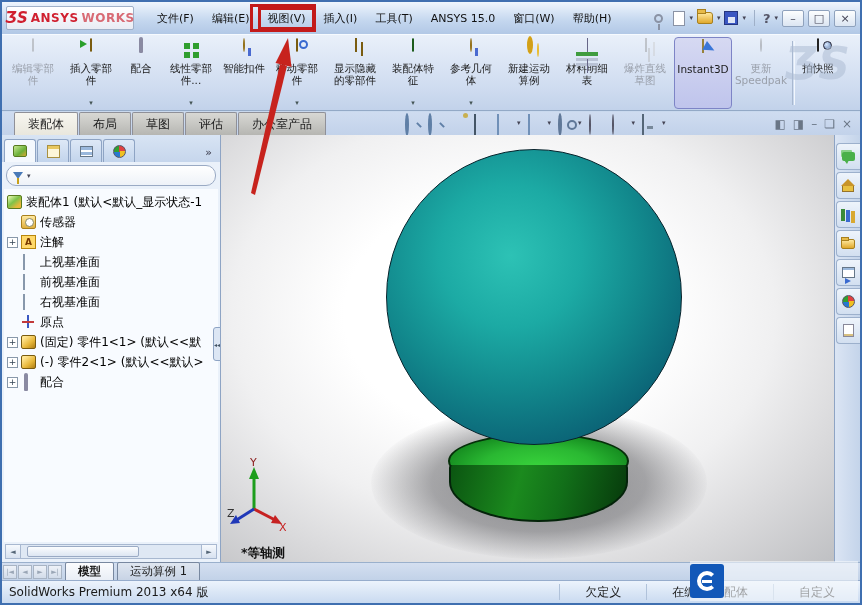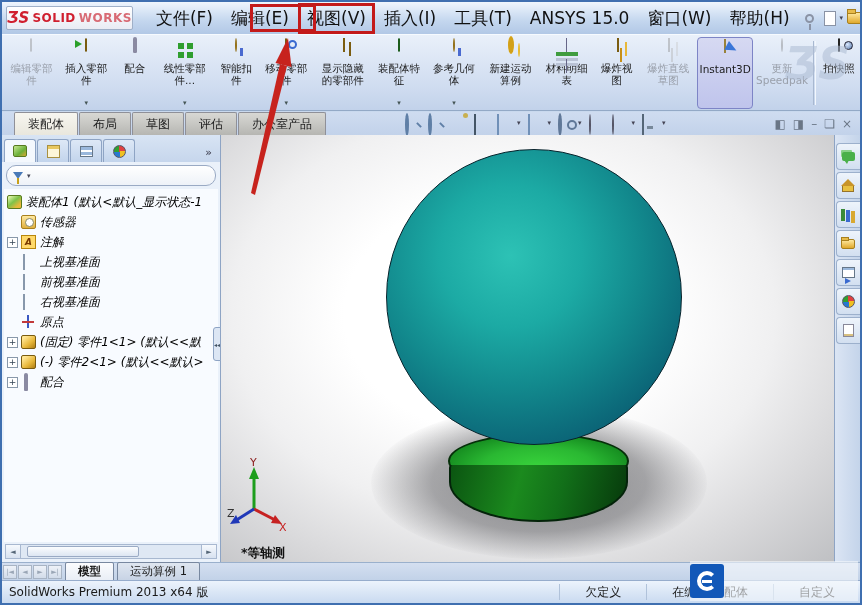--- a/index.html
+++ b/index.html
@@ -7,21 +7,21 @@
   #window { position:relative; width:862px; height:605px; border:2px solid #3f6fb0; background:#c9d9ee; overflow:hidden; }
 
   
   .titlebar { position:absolute; left:0; top:0; width:100%; height:32px;
     background:linear-gradient(#eef5fd, #c3d6ee 60%, #b2c8e6); display:flex; align-items:center; padding:0 4px; }
   .logo { width:128px; height:24px; background:linear-gradient(#ffffff,#e9ecf4); border:1px solid #9fb0c8; border-radius:2px;
     display:flex; align-items:center; justify-content:center; gap:3px; margin-right:14px; }
   .logo .mark { color:#d01f2f; font-weight:bold; font-style:italic; font-size:15px; }
   .logo .solid { color:#d01f2f; font-weight:bold; font-size:12px; letter-spacing:.5px; }
   .logo .works { color:#d86a74; font-weight:bold; font-size:12px; letter-spacing:.5px; }
-  .menu-item { font-size:17px; color:#111; padding:4px 9px; white-space:nowrap; }
+  .menu-item { font-size:11px; color:#111; padding:4px 9px; white-space:nowrap; }
   .menu-hot { border:3px solid #c31a1a; padding:1px 6px; }
   .qicons { margin-left:auto; display:flex; align-items:center; gap:4px; }
   .dd7 { font-size:7px; color:#445; }
   .pin { width:9px; height:9px; border:2px solid #8a93a5; border-radius:50%; position:relative; margin:0 6px; }
   .pin::after { content:""; position:absolute; left:2px; top:8px; width:2px; height:6px; background:#8a93a5; }
   .qi-page { width:12px; height:15px; background:#fff; border:1px solid #8a93a5; }
   .qi-folder { width:16px; height:12px; background:linear-gradient(#ffe9a0,#e0a92c); border:1px solid #a8801e; border-radius:1px 3px 2px 2px; position:relative; }
   .qi-folder::before { content:""; position:absolute; left:-1px; top:-4px; width:7px; height:3px; background:#e7bb49; border:1px solid #a8801e; }
   .qi-save { width:14px; height:14px; background:#3a57c2; border:1px solid #26367e; position:relative; }
   .qi-save::after { content:""; position:absolute; left:3px; bottom:1px; width:7px; height:6px; background:#dfe6f5; }
@@ -105,21 +105,21 @@
   .ptabs { height:27px; display:flex; align-items:flex-end; padding:2px 2px 0; gap:1px; background:linear-gradient(#d8e4f4,#c6d6ec); }
   .ptab { width:32px; height:23px; border:1px solid #8ea4c4; border-bottom:none; border-radius:3px 3px 0 0;
     background:linear-gradient(#dde8f6,#c2d4ec); display:flex; align-items:center; justify-content:center; }
   .ptab.active { background:#f4f8fd; }
   .chev { margin-left:auto; font-size:11px; color:#334; padding:0 6px 3px; }
   .filterbar { height:21px; margin:3px 4px; background:linear-gradient(#ffffff,#eef2f8); border:1px solid #9aaac4; border-radius:10px;
     display:flex; align-items:center; padding:0 6px; gap:4px; }
   .funnel { width:0; height:0; border-left:5px solid transparent; border-right:5px solid transparent; border-top:7px solid #4a7ab8; position:relative; }
   .funnel::after { content:""; position:absolute; left:-1px; top:-1px; width:2px; height:6px; background:#c8a018; }
   .tree { flex:1; background:#f8fbff; margin:0 2px; padding:3px 0 0 3px; overflow:hidden; font-size:12px; color:#000; }
-  .trow { display:flex; align-items:center; height:20px; white-space:nowrap; overflow:hidden;font-style:italic; }
+  .trow { display:flex; align-items:center; height:20px; white-space:nowrap; overflow:hidden; }
   .texp { width:11px; height:11px; flex:none; border:1px solid #8898aa; background:#fff; font-size:9px; line-height:9px; text-align:center; color:#345; margin-right:3px; }
   .texp.blank { border:none; background:transparent; }
   .tlabel { margin-left:4px; overflow:hidden; }
   .ti { width:15px; height:14px; position:relative; flex:none; }
   .ti-asm { background:linear-gradient(140deg,#d8f0a0 10%,#7ec24a 45%,#e8b83a 80%); border:1px solid #5a7a20; border-radius:2px; }
   .ti-sensor { background:linear-gradient(#ffe9a0,#e0b040); border:1px solid #a8801e; border-radius:2px; }
   .ti-sensor::after { content:""; position:absolute; left:3px; top:2px; width:7px; height:7px; border-radius:50%; background:#fff; border:1px solid #886; }
   .ti-note { background:#ffd96a; border:1px solid #b8860b; font-size:9px; font-weight:bold; color:#7a3a00; text-align:center; line-height:12px; }
   .ti-plane { width:10px; height:10px; margin:2px; border:1px solid #8898ac; transform:rotate(45deg); background:#eef4fb; }
   .ti-origin::before { content:""; position:absolute; left:6px; top:0; width:2px; height:13px; background:#3a57c2; }
@@ -193,21 +193,21 @@
   .ann-arrow { position:absolute; left:232px; top:24px; z-index:50; }
 </style>
 </head>
 <body>
 
 <div id="window">
 
   <div class="titlebar">
     <div class="logo">
       <span class="mark">ƷS</span>
-        <span class="solid">SOLID</span>
+        <span class="solid">ANSYS</span>
         <span class="works">WORKS</span>
     </div>
     <div class="menu-item">文件(F)</div>
     <div class="menu-item">编辑(E)</div>
     <div class="menu-item menu-hot">视图(V)</div>
     <div class="menu-item">插入(I)</div>
     <div class="menu-item">工具(T)</div>
     <div class="menu-item">ANSYS 15.0</div>
     <div class="menu-item">窗口(W)</div>
     <div class="menu-item">帮助(H)</div>
@@ -272,24 +272,20 @@
       <span class="lab">参考几何体</span>
       <span class="dd">▾</span>
     </div>
     <div class="tbtn">
       <span class="tico"><span class="gears"></span></span>
       <span class="lab">新建运动算例</span>
     </div>
     <div class="tbtn">
       <span class="tico"><span class="bom"></span></span>
       <span class="lab">材料明细表</span>
-    </div>
-    <div class="tbtn">
-      <span class="tico"><span class="explode"></span></span>
-      <span class="lab">爆炸视图</span>
     </div>
     <div class="tbtn disabled">
       <span class="tico"><span class="explode gray"></span></span>
       <span class="lab">爆炸直线草图</span>
     </div>
     <div class="tbtn selected">
       <span class="tico"><span class="i3d"></span></span>
       <span class="lab">Instant3D</span>
     </div>
     <div class="tbtn disabled">

